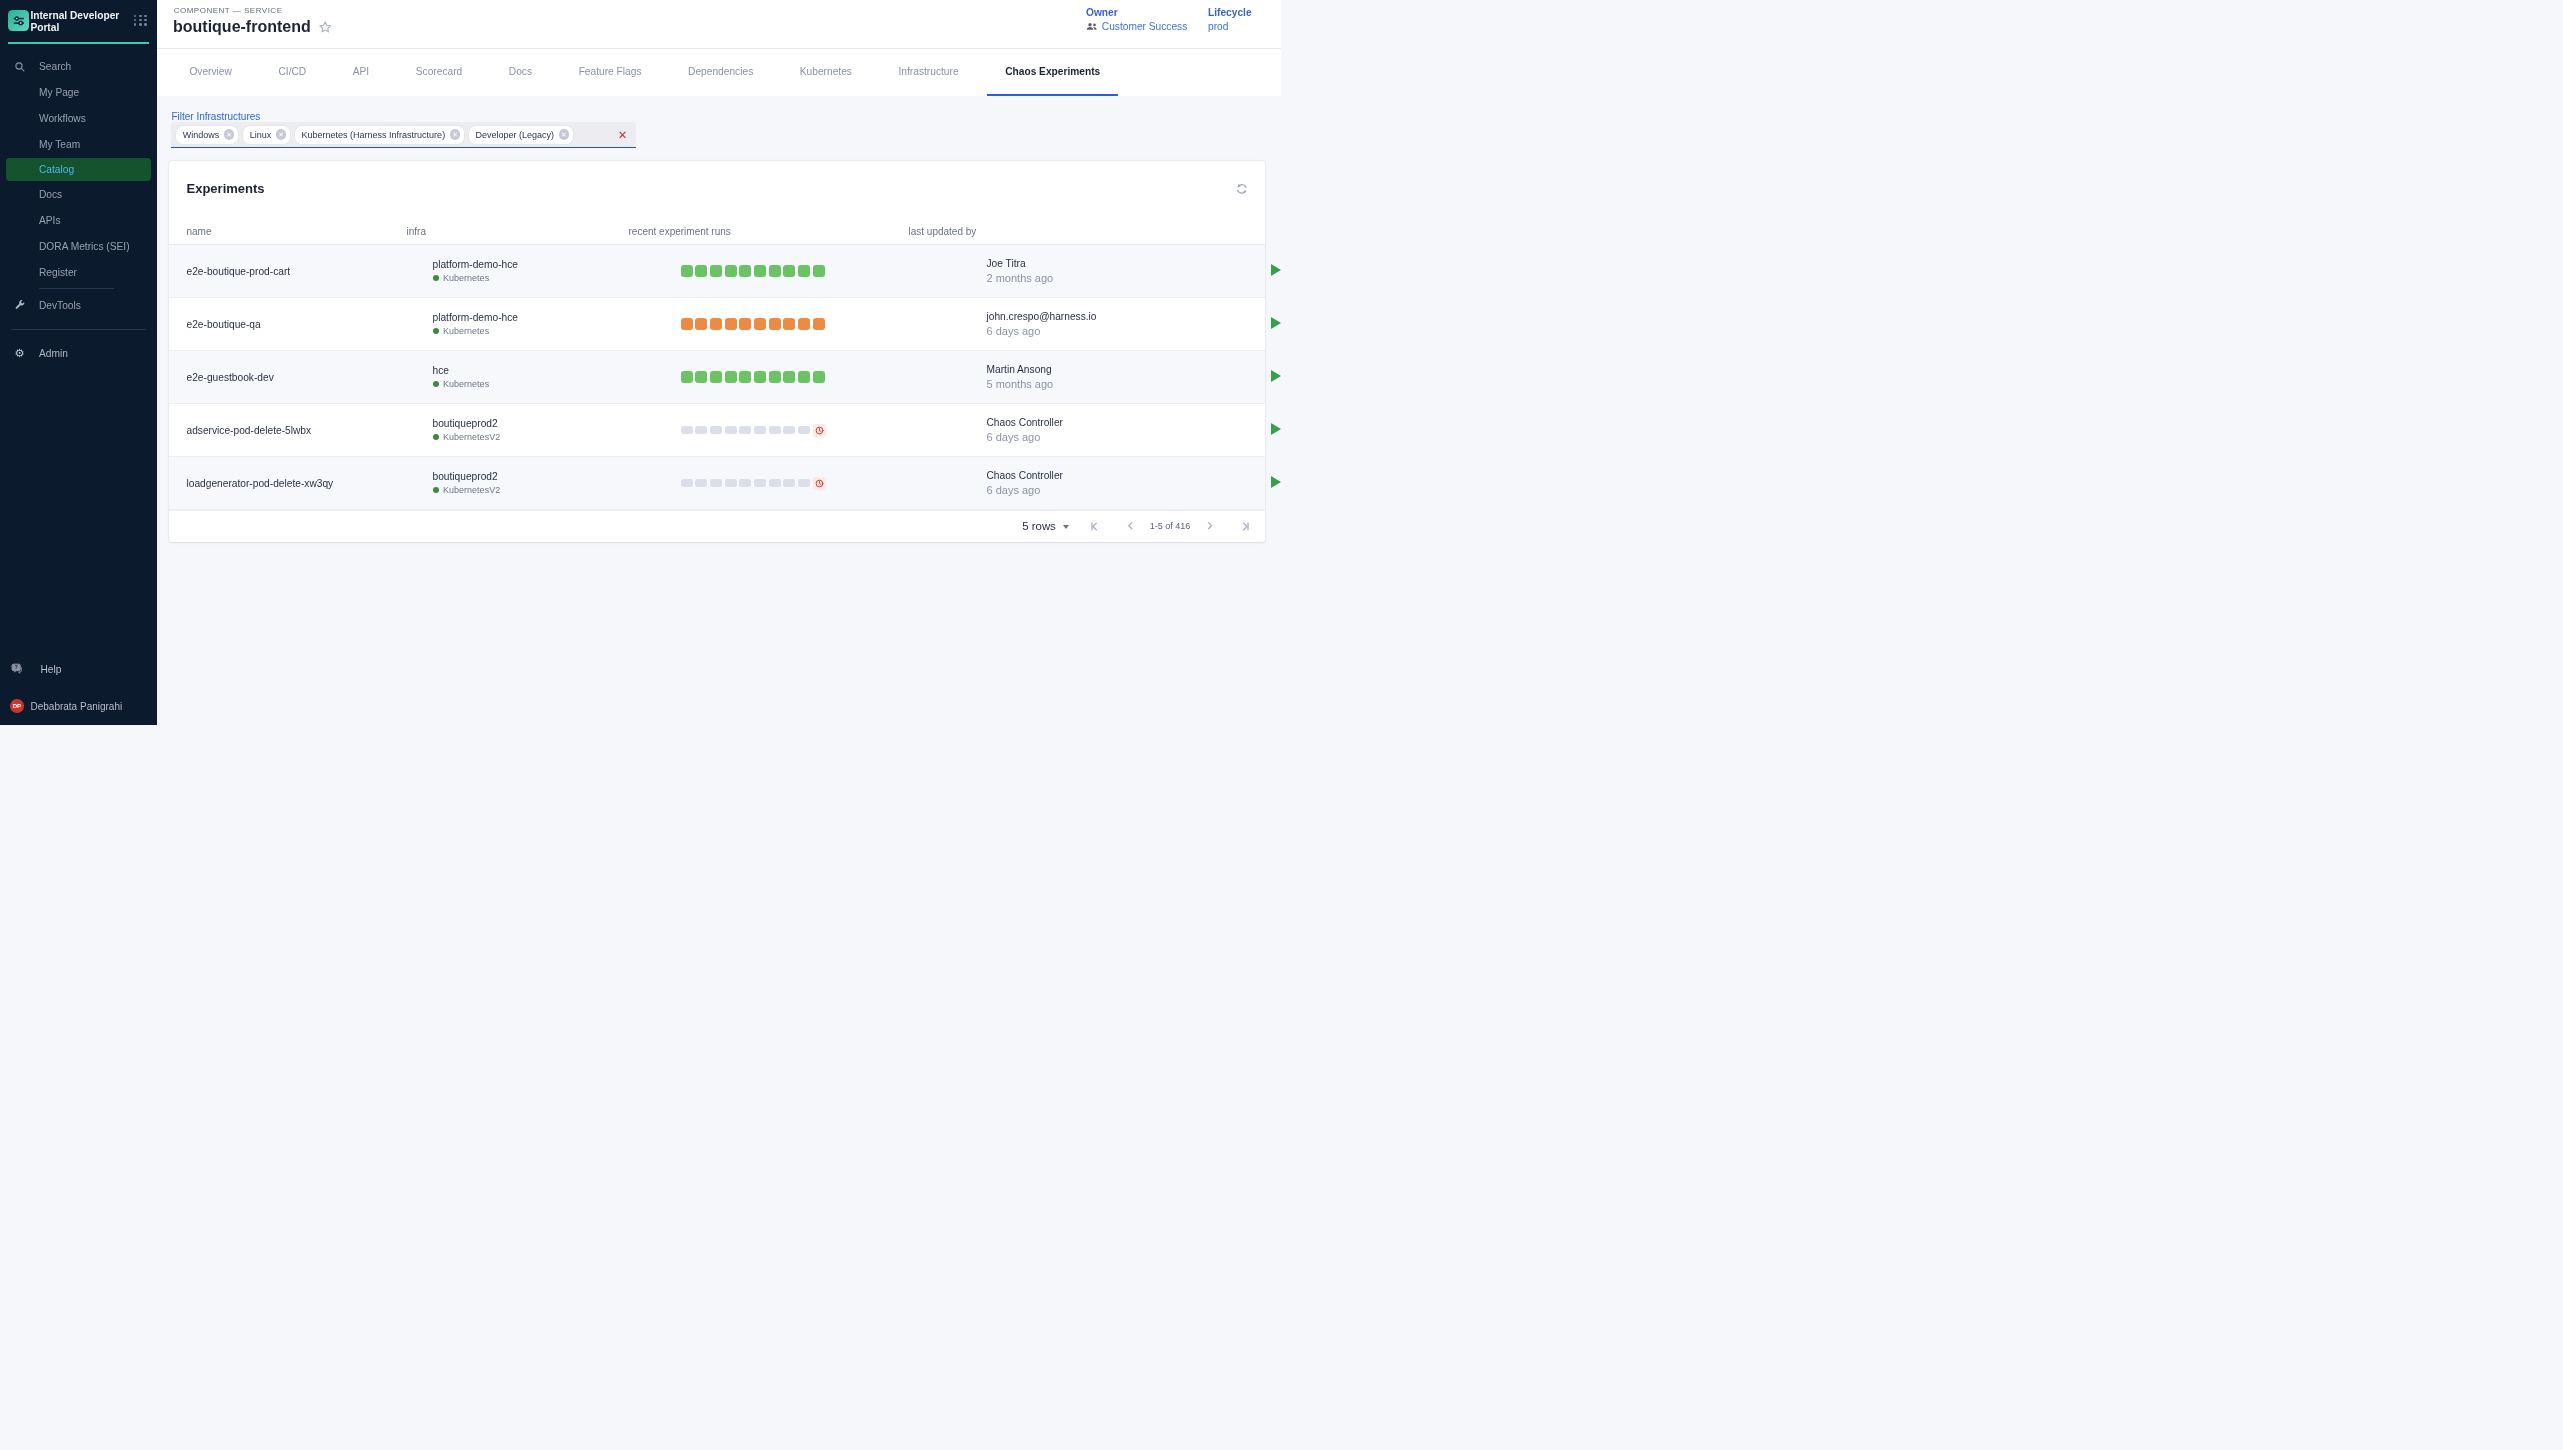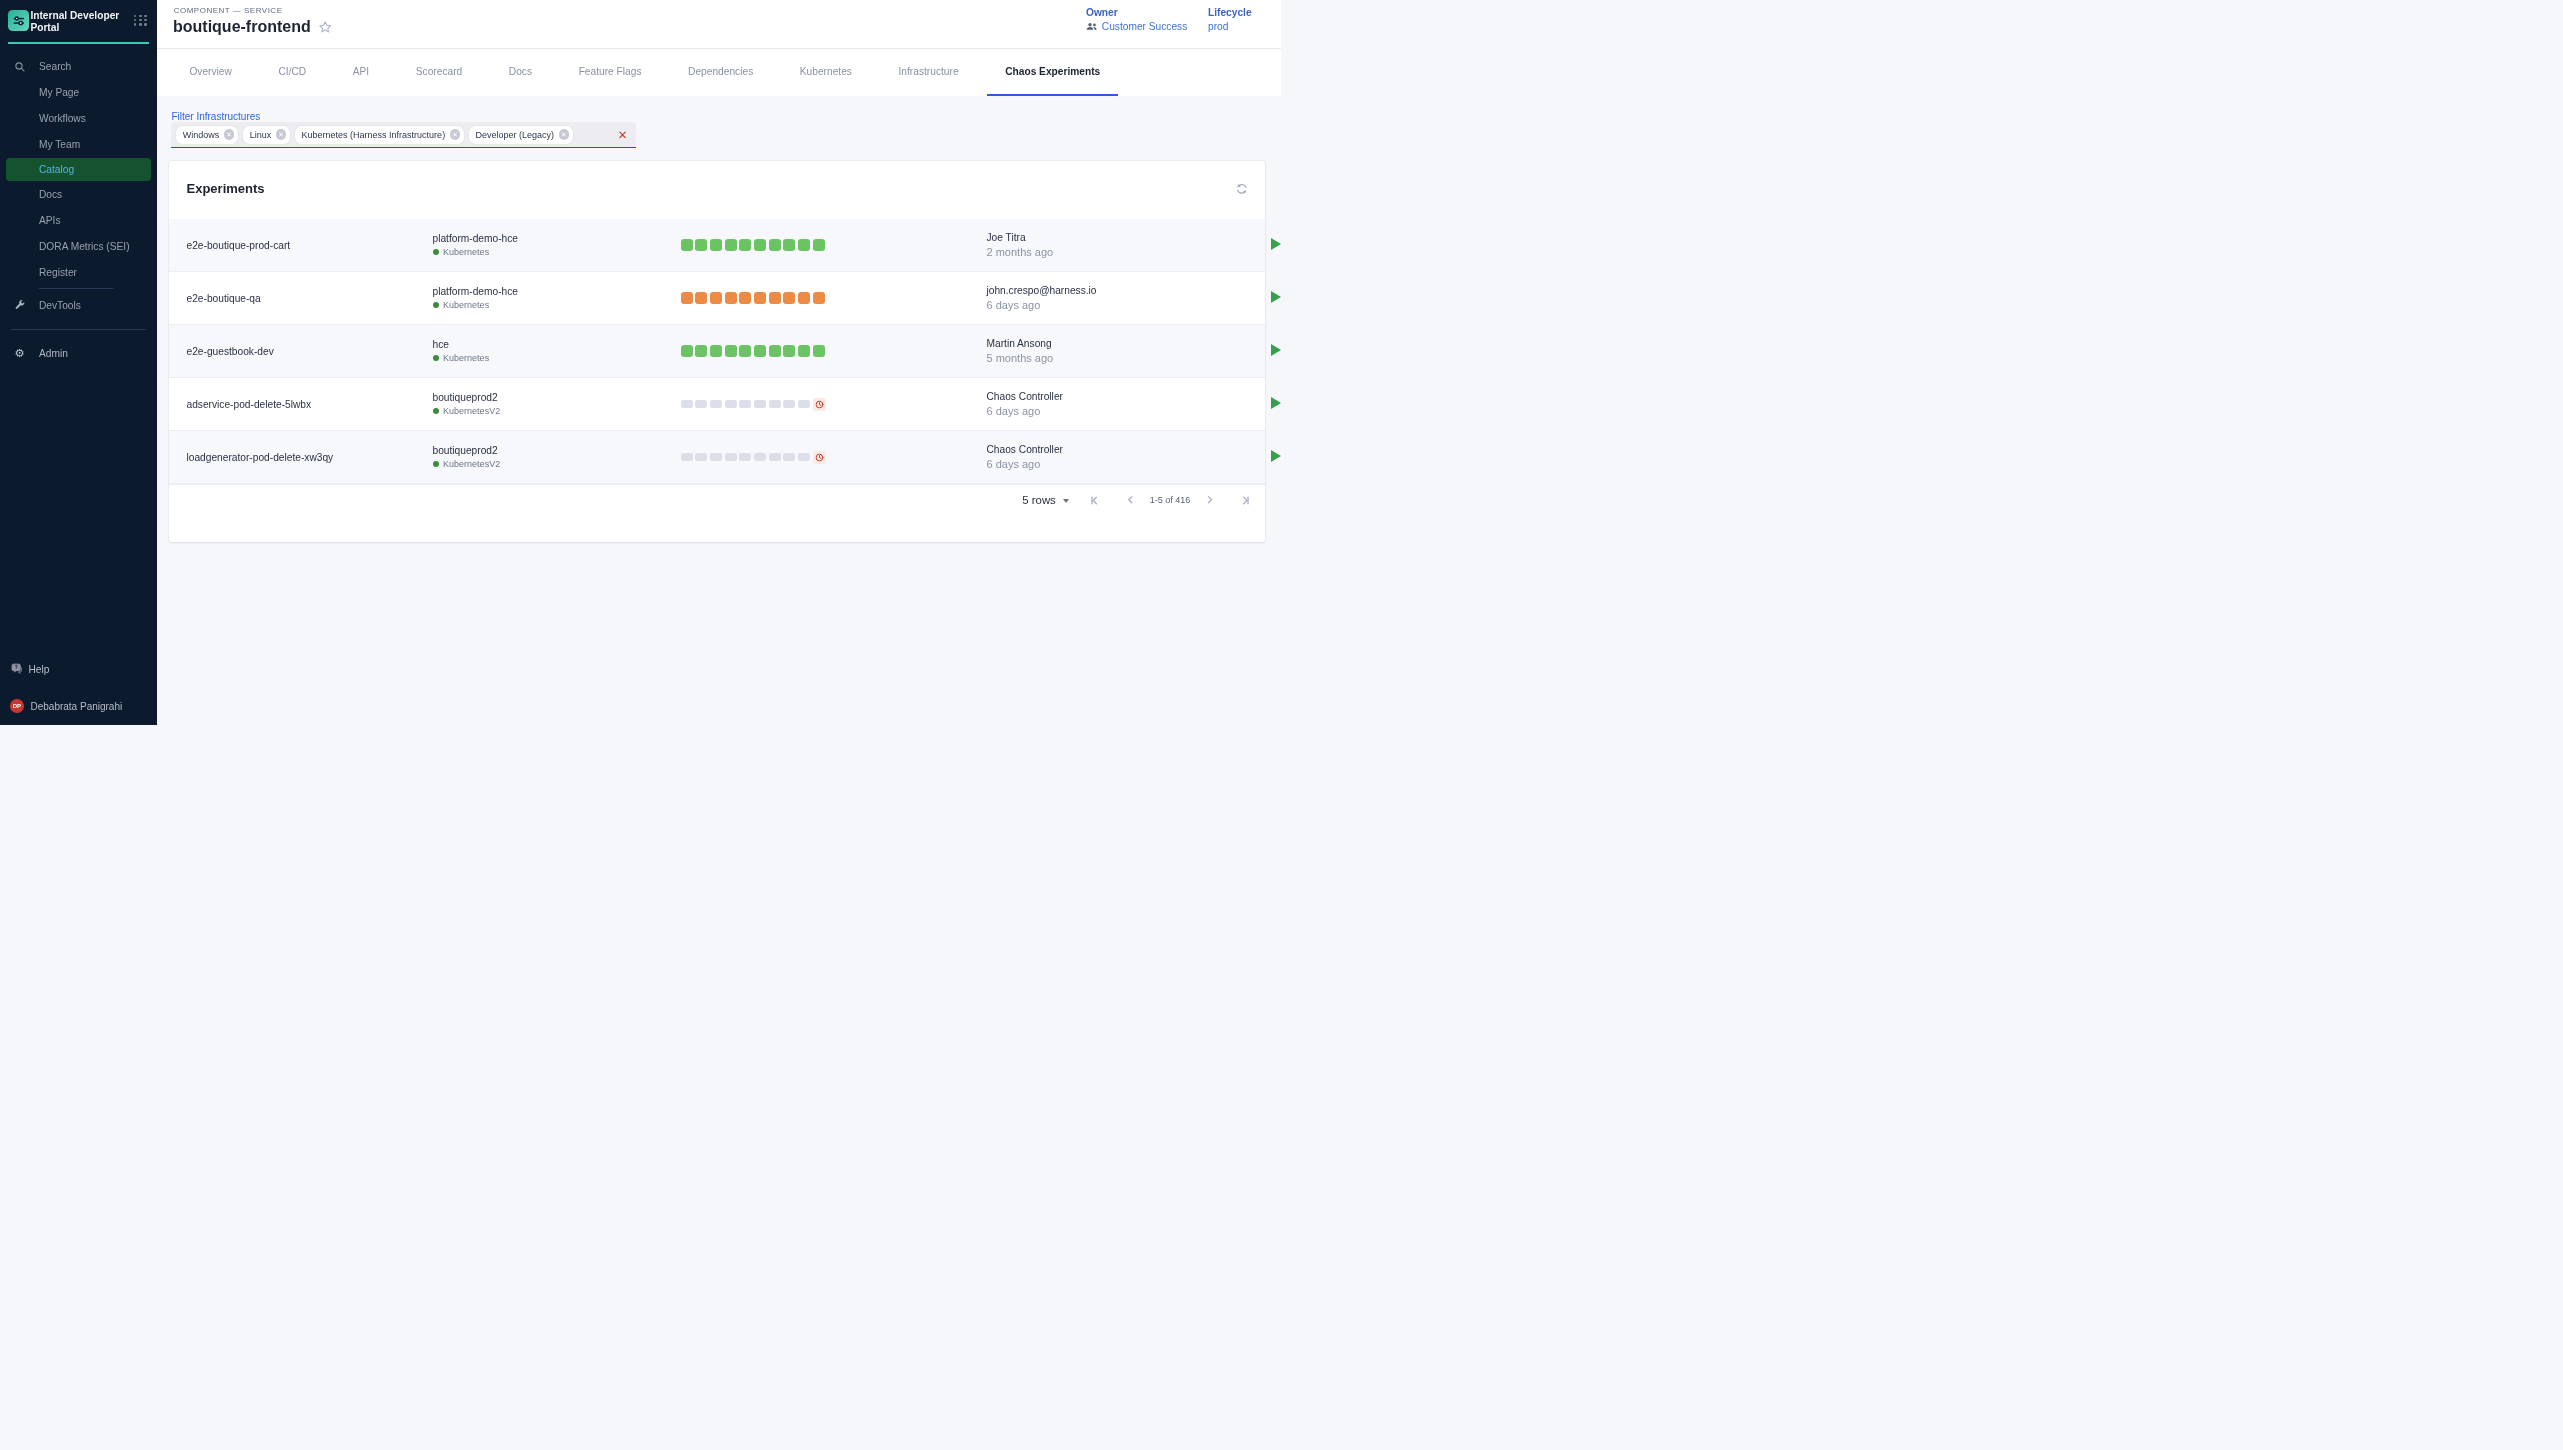--- a/index.html
+++ b/index.html
@@ -23,21 +23,21 @@
   .nav-item { height:26px; display:flex; align-items:center; color:#98a0ae; font-size:10.2px; cursor:pointer; }
   .nav-item .txt { padding-left:39px; }
   .nav-item.has-icon .txt { padding-left:0; }
   .nav-item .nav-ic { width:39px; display:flex; justify-content:center; align-items:center; }
   .nav-item.active { background:#14532d; border-radius:3.8px; margin:0 6px; height:23.5px; }
   .nav-item.active .txt { color:#4fb3ef; padding-left:33px; }
   .thin-rule { height:0.8px; background:#273650; margin:3px 43px 3px 39px; }
   .wide-rule { height:0.8px; background:#273650; margin:10.6px 10.6px; }
   .spacer { flex:1; }
   .help-row { display:flex; align-items:center; color:#b9bfca; font-size:10.2px; padding:0 0 0 11.4px; height:26px; margin-bottom:10.6px; cursor:pointer; }
-  .help-row .txt { margin-left:4px; }
+  .help-row .txt { margin-left:16px; }
   .user-row { display:flex; align-items:center; padding:0 0 0 10px; height:26px; margin-bottom:6px; cursor:pointer; }
   .avatar { width:13.7px; height:13.7px; border-radius:50%; background:#c4392f; color:#fff;
     font-size:6px; font-weight:700; display:flex; align-items:center; justify-content:center; }
   .user-name { color:#b6bcc8; font-size:10px; margin-left:6.8px; }
   
   .main { position:absolute; left:157px; top:0; width:1124px; height:725px; }
   .mhead { position:absolute; left:0; top:0; width:100%; height:49px; background:#fff; border-bottom:0.8px solid #e6e8ee; }
   .crumb { position:absolute; left:16.7px; top:6px; font-size:8px; letter-spacing:0.5px; color:#5f6b80; }
   .title-row { position:absolute; left:16px; top:17.5px; display:flex; align-items:center; }
   .page-title { font-size:16px; font-weight:700; color:#1e2433; }
@@ -289,20 +289,28 @@
       <span class="refresh">
         <svg width="13.7" height="13.7" viewBox="0 0 24 24" fill="none" stroke="#a3aabf" stroke-width="2.2" stroke-linecap="round">
           <path d="M19.5 9.5 A8 8 0 0 0 5.5 8"></path>
           <path d="M4.5 14.5 A8 8 0 0 0 18.5 16"></path>
           <path d="M5.5 3.5 v4.5 h4.5" stroke-width="0" fill="#a3aabf"></path>
           <path d="M4.6 9 L9.9 8.2 L6.2 4.4 Z" fill="#a3aabf" stroke="none"></path>
           <path d="M19.4 15 L14.1 15.8 L17.8 19.6 Z" fill="#a3aabf" stroke="none"></path>
         </svg>
       </span>
     </div>
+    <div class="tgrid thead">
+      <div>name</div>
+      <div>infra</div>
+      <div>recent experiment runs</div>
+      <div>last updated by</div>
+      <div></div>
+        <div></div>
+    </div>
     <div id="rows">
         <div class="tgrid trow striped">
     <div class="cell-name">e2e-boutique-prod-cart</div>
     <div>
       <div class="iname">platform-demo-hce</div>
       <div class="itype">
         <span class="dot"></span>
         <span class="itype-label">Kubernetes</span>
       </div>
     </div>

